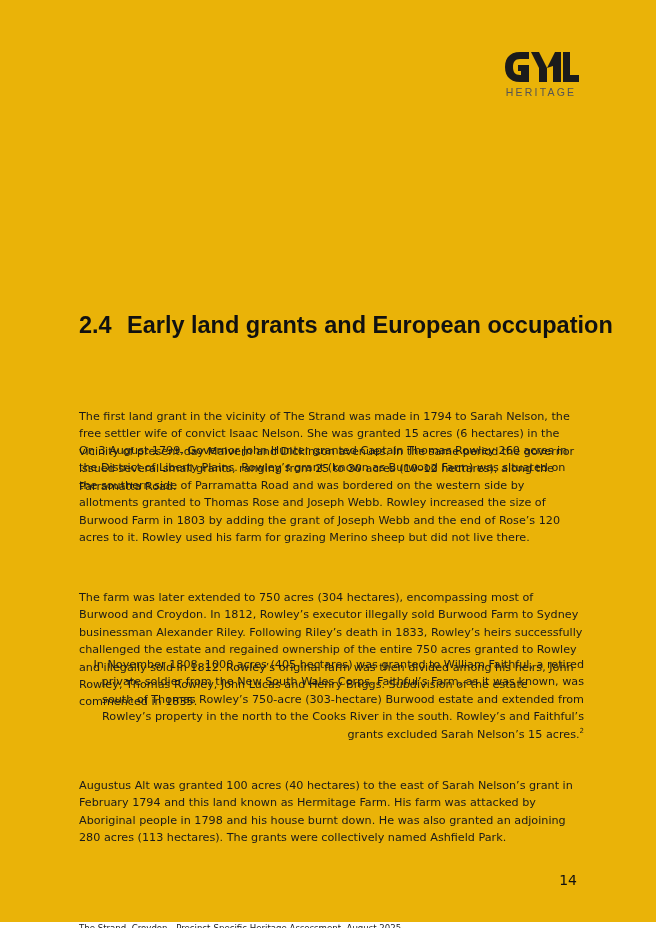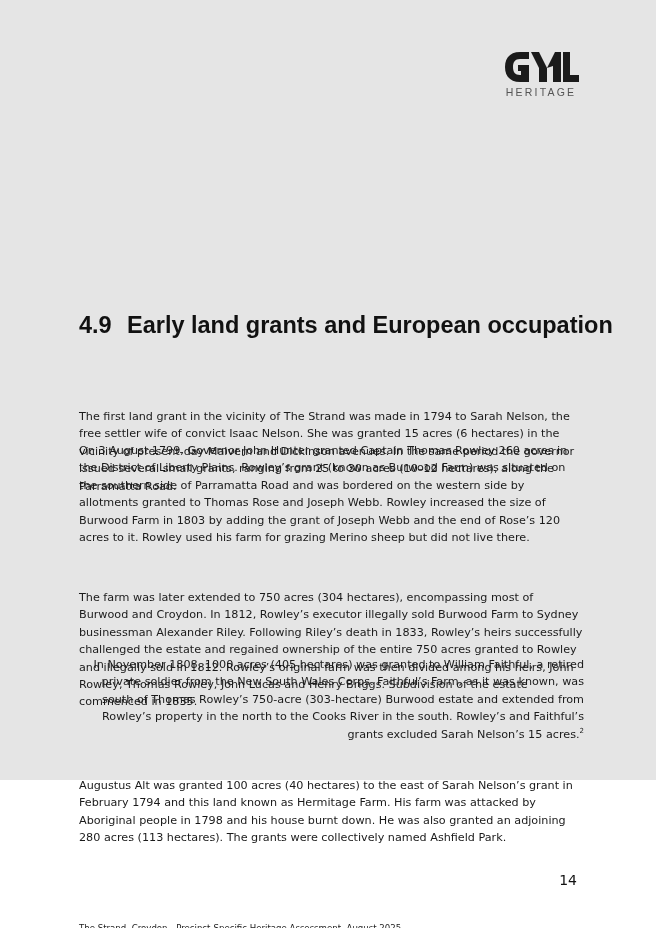--- a/index.html
+++ b/index.html
@@ -1,17 +1,17 @@
 <!DOCTYPE html>
 <html><head>
 <meta charset="utf-8">
 <style>
   html, body { margin: 0; padding: 0; background: #ffffff; }
   body { width: 656px; height: 928px; position: relative; overflow: hidden; }
-  .page { position: absolute; left: 0; top: 0; width: 656px; height: 780px; background: #e5e5e5; }
+  .page { position: absolute; left: 0; top: 0; width: 656px; height: 922px; background: #eab308; }
   .logo { position: absolute; left: 503px; top: 50px; width: 76px; height: 50px; }
   .logo svg { display: block; }
   .logo-sub { position: absolute; left: 0; top: 36px; width: 76px; text-align: center;
     font-family: "Liberation Sans", sans-serif; font-size: 10.5px; letter-spacing: 2.2px; color: #555; }
   .body-text { position: absolute; left: 79px; width: 505px;
     font-family: "DejaVu Sans", sans-serif; font-size: 11.2px; line-height: 17.4px; color: #1a1a1a; }
   .body-text p { margin: 0; }
   .h2 { position: absolute; left: 79px; top: 312px;
     font-family: "Liberation Sans", sans-serif; font-weight: bold; font-size: 23.5px; color: #111; white-space: nowrap; }
   .h2 .num { display: inline-block; width: 48px; }
@@ -32,21 +32,21 @@
       <path d="M28 2 L36 2 L44 18 L44 32 L36 32 L36 18 Z" fill="#1b1b1b"></path>
       <path d="M44 18 L52 2 L58 2 L58 32 L50 32 L50 16 Z" fill="#1b1b1b"></path>
 
       <path d="M60 2 L67 2 L67 25 L76 25 L76 32 L60 32 Z" fill="#1b1b1b"></path>
     </svg>
     <div class="logo-sub">HERITAGE</div>
   </div>
 
 
   <div class="h2">
-    <span class="num">4.9</span><span>Early land grants and European occupation</span>
+    <span class="num">2.4</span><span>Early land grants and European occupation</span>
   </div>
 
   <div class="body-text" style="top:364px;margin-top:44px;">
     <p>The first land grant in the vicinity of The Strand was made in 1794 to Sarah Nelson, the free settler wife of convict Isaac Nelson. She was granted 15 acres (6 hectares) in the vicinity of present-day Malvern and Dickinson avenues. In the same period the governor issued several small grants, ranging from 25 to 30 acres (10–12 hectares), along the Parramatta Road.</p>
   </div>
   <div class="body-text" style="top:442px;">
     <p>On 3 August 1799, Governor John Hunter granted Captain Thomas Rowley 260 acres in the District of Liberty Plains. Rowley’s grant (known as Burwood Farm) was situated on the southern side of Parramatta Road and was bordered on the western side by allotments granted to Thomas Rose and Joseph Webb. Rowley increased the size of Burwood Farm in 1803 by adding the grant of Joseph Webb and the end of Rose’s 120 acres to it. Rowley used his farm for grazing Merino sheep but did not live there.</p>
   </div>
   <div class="body-text" style="top:553px;margin-top:36px;">
     <p>The farm was later extended to 750 acres (304 hectares), encompassing most of Burwood and Croydon. In 1812, Rowley’s executor illegally sold Burwood Farm to Sydney businessman Alexander Riley. Following Riley’s death in 1833, Rowley’s heirs successfully challenged the estate and regained ownership of the entire 750 acres granted to Rowley and illegally sold in 1812. Rowley’s original farm was then divided among his heirs, John Rowley, Thomas Rowley, John Lucas and Henry Briggs. Subdivision of the estate commenced in 1835.</p>

